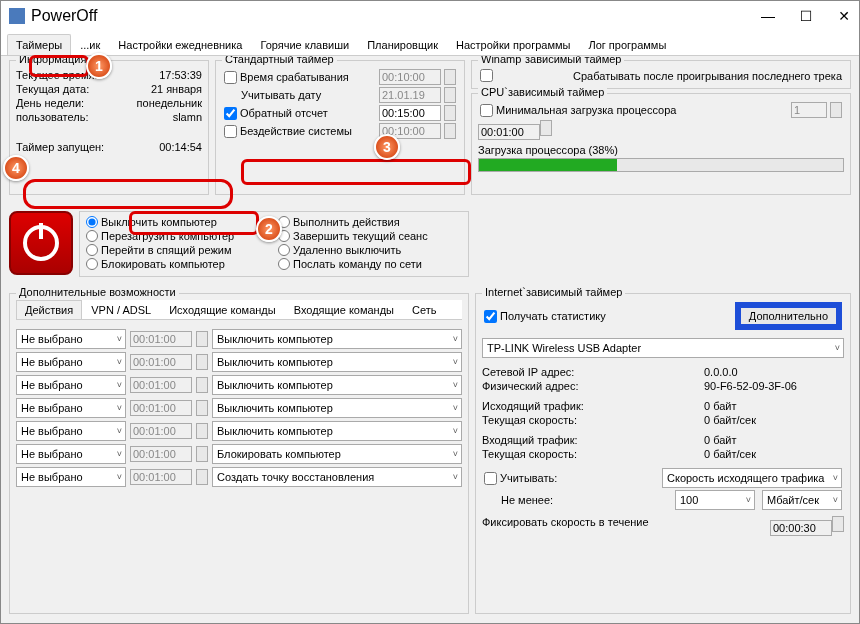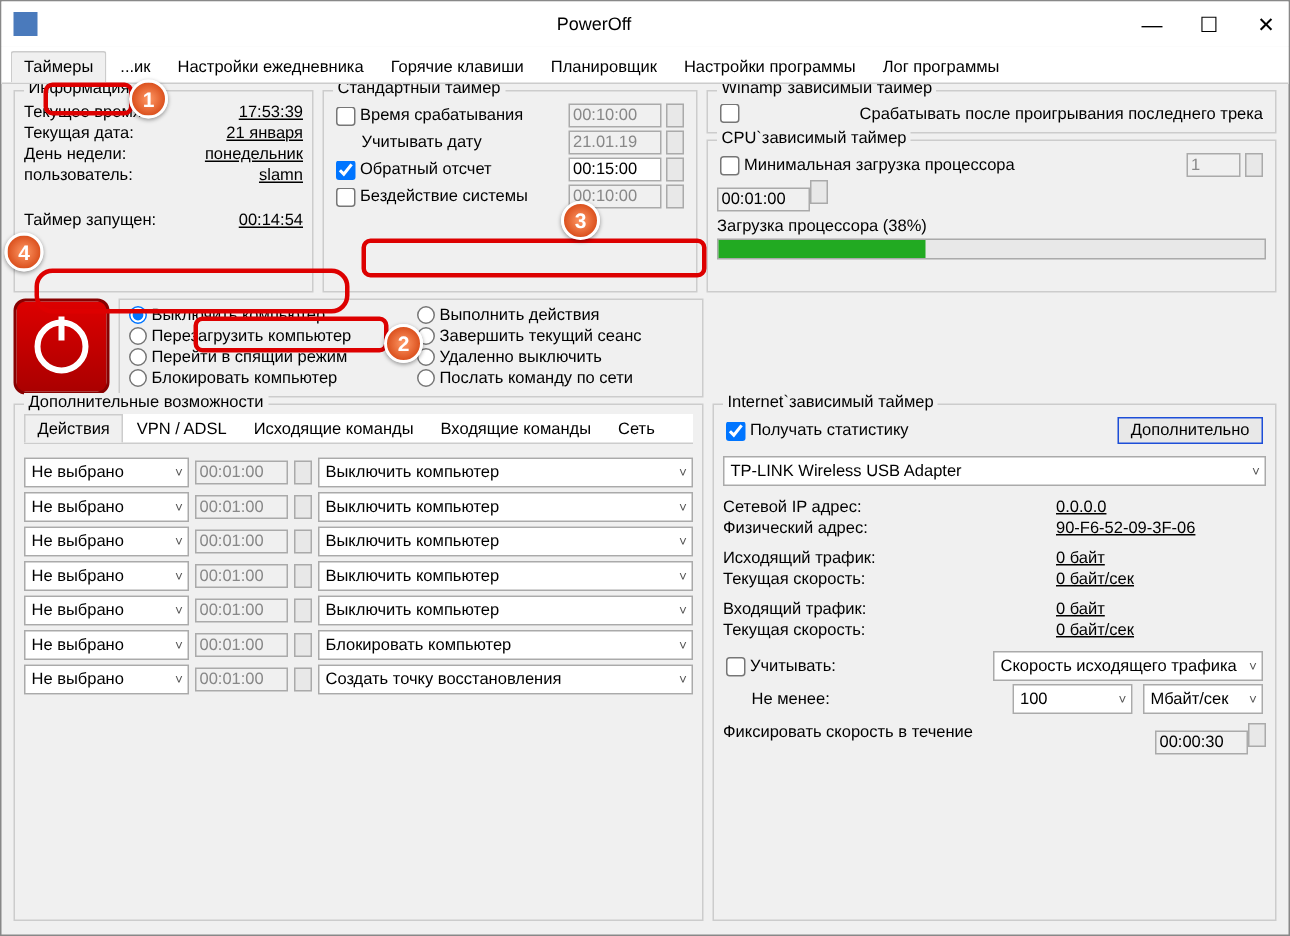--- a/index.html
+++ b/index.html
@@ -1,53 +1,53 @@
 <!DOCTYPE html>
 <html><head>
 <meta charset="utf-8">
 <style>
 * { box-sizing: border-box; margin: 0; padding: 0; font-family: "Segoe UI", Tahoma, sans-serif; font-size: 11px; }
 body { background: #fff; }
 .window { width: 860px; height: 624px; border: 1px solid #888; background: #f0f0f0; position: relative; }
 .titlebar { height: 30px; background: #fff; display: flex; align-items: center; padding: 0 8px; }
 .titlebar .icon { width: 16px; height: 16px; background: #4a7abc; margin-right: 6px; }
-.titlebar .title { font-size: 12px; flex: 1; text-align: center; }
+.titlebar .title { font-size: 16px; flex: 1; }
 .titlebar .ctrls { display: flex; gap: 24px; }
 .titlebar .ctrl { width: 14px; text-align: center; font-size: 14px; cursor: default; }
 .tabs { display: flex; background: #fff; border-bottom: 1px solid #ccc; padding: 3px 6px 0; }
 .tab { padding: 4px 8px; border: 1px solid transparent; border-bottom: none; cursor: default; }
 .tab.active { border-color: #ccc; background: #f0f0f0; border-radius: 2px 2px 0 0; }
-.content { padding: 4px 8px; display: flex; flex-direction: column; gap: 4px; height: calc(100% - 60px); overflow: hidden; }
+.content { padding: 4px 8px; display: flex; flex-direction: column; gap: 16px; height: calc(100% - 60px); overflow: hidden; }
 .row { display: flex; gap: 6px; }
 .group { border: 1px solid #ccc; padding: 6px 6px 4px; position: relative; background: #f0f0f0; }
 .group-title { position: absolute; top: -8px; left: 6px; background: #f0f0f0; padding: 0 3px; font-size: 11px; }
 .kv { display: flex; justify-content: space-between; margin: 2px 0; }
 .kv span:first-child { color: #000; }
-.kv span:last-child { text-align: right; text-decoration: underline; }
+.kv span:last-child { text-align: right; }
 .chk { display: flex; align-items: center; gap: 3px; margin: 2px 2px; justify-content: space-between; }
 .chk input[type="checkbox"] { width: 13px; height: 13px; }
 .timebox { display: inline-flex; align-items: center; border: 1px solid #aaa; background: #fff; padding: 1px 2px; font-size: 11px; width: 62px; }
 .timebox.dis { background: #f0f0f0; color: #888; }
 .spinner { display: inline-block; width: 12px; height: 16px; border: 1px solid #aaa; background: #e8e8e8; font-size: 7px; line-height: 7px; text-align: center; }
 .radio-row { display: flex; align-items: center; gap: 3px; margin: 2px 0; }
 .radio-row input[type="radio"] { width: 12px; height: 12px; }
 .powericon { width: 64px; height: 64px; background: linear-gradient(#d00,#a00); border: 2px solid #800; border-radius: 8px; display: flex; align-items: center; justify-content: center; }
 .powericon .inner { width: 36px; height: 36px; border: 4px solid #fff; border-radius: 50%; position: relative; }
 .powericon .inner::after { content: ""; position: absolute; top: -6px; left: 50%; width: 4px; height: 16px; background: #fff; transform: translateX(-50%); }
 .badge { position: absolute; width: 26px; height: 26px; border-radius: 50%; background: radial-gradient(#f96,#c30); border: 2px solid #fff; color: #fff; font-weight: bold; font-size: 14px; display: flex; align-items: center; justify-content: center; z-index: 20; box-shadow: 0 1px 3px rgba(0,0,0,.4); }
 .ring { position: absolute; border: 3px solid #d00; border-radius: 6px; z-index: 15; pointer-events: none; }
 .subtabs { display: flex; border-bottom: 1px solid #ccc; background: #fff; }
 .subtab { padding: 3px 8px; border: 1px solid transparent; border-bottom: none; }
 .subtab.active { border-color: #ccc; background: #f0f0f0; }
 .action-row { display: flex; gap: 4px; margin: 3px 0; align-items: center; }
 .combo { border: 1px solid #aaa; background: #fff; padding: 2px 16px 2px 4px; position: relative; display: inline-block; height: 20px; line-height: 14px; }
 .combo::after { content: "˅"; position: absolute; right: 3px; top: 2px; font-size: 9px; color: #555; }
 .progress { width: 100%; height: 14px; border: 1px solid #aaa; background: #e8e8e8; position: relative; margin-top: 2px; }
 .progress-fill { height: 100%; background: #2a2; }
-.btn { border: 1px solid #1d4ed8; background: #e8e8e8; padding: 2px 8px; }
+.btn { border: 6px solid #1d4ed8; background: #e8e8e8; padding: 2px 8px; }
 </style>
 </head>
 <body>
 
 <div class="window">
 
   <div class="titlebar">
     <div class="icon"></div>
     <div class="title">PowerOff</div>
     <div class="ctrls">

